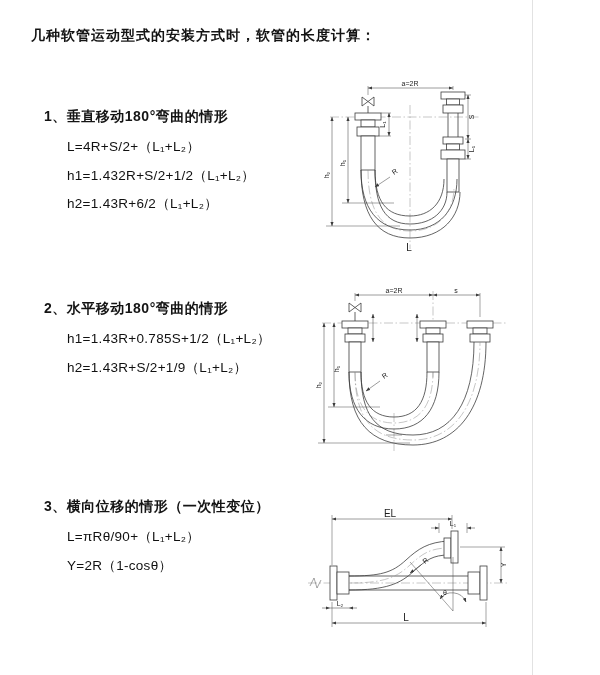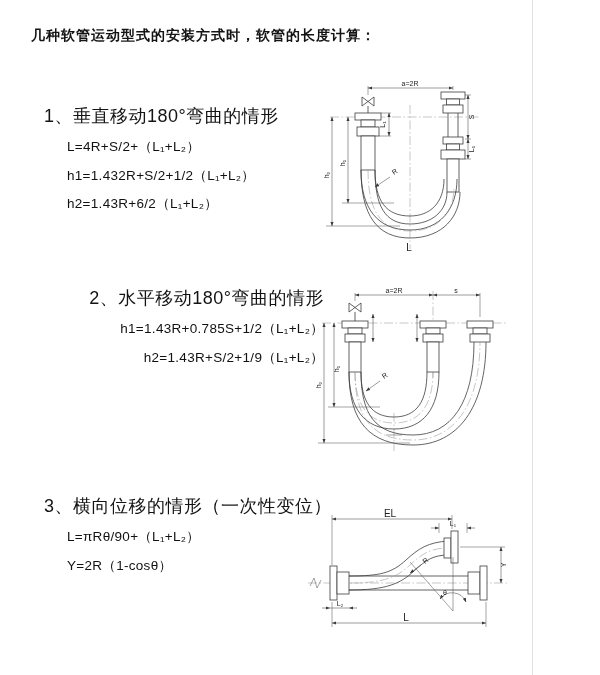--- a/index.html
+++ b/index.html
@@ -6,23 +6,23 @@
   .page{
     position:relative;width:532px;height:675px;background:#ffffff;
     font-family:"Liberation Sans","DejaVu Sans",sans-serif;color:#141414;
     outline:1px solid #e2e2e2;overflow:hidden;
   }
   .doc-title{
     position:absolute;left:31px;top:27px;font-size:14px;font-weight:bold;
     letter-spacing:1px;white-space:nowrap;
   }
   .sec{position:absolute;left:44px;width:280px;}
-  .sec h2{font-size:18px;font-weight:normal;line-height:20px;margin:0 0 7px 0;letter-spacing:.5px;white-space:nowrap;}
+  .sec h2{font-size:14px;font-weight:bold;line-height:20px;margin:0 0 7px 0;letter-spacing:.5px;white-space:nowrap;}
   .formula{font-size:13.5px;line-height:28.5px;margin:0 0 0 23px;letter-spacing:.3px;white-space:nowrap;color:#111;}
-  #sec1{top:106px;} #sec2{top:288px;text-align:right;} #sec3{top:496px;}
+  #sec1{top:106px;} #sec2{top:298px;} #sec3{top:496px;}
   .fig{position:absolute;margin:0;padding:0;}
   #fig1{left:310px;top:75px;} #fig2{left:310px;top:285px;} #fig3{left:300px;top:505px;}
   svg{display:block;}
   svg .draw{stroke:#3c3c3c;stroke-width:.8;fill:none;}
   svg .part{stroke:#3c3c3c;stroke-width:.8;fill:#ffffff;}
   svg .dim{stroke:#4a4a4a;stroke-width:.55;fill:none;}
   svg .cl{stroke:#8c8c8c;stroke-width:.5;fill:none;stroke-dasharray:9 2.5 1.5 2.5;}
   svg .thin{stroke:#4a4a4a;stroke-width:.5;fill:none;}
   svg text{fill:#1d1d1d;font-family:"Liberation Sans","DejaVu Sans",sans-serif;font-size:7px;}
   svg text.big{font-size:10px;}

